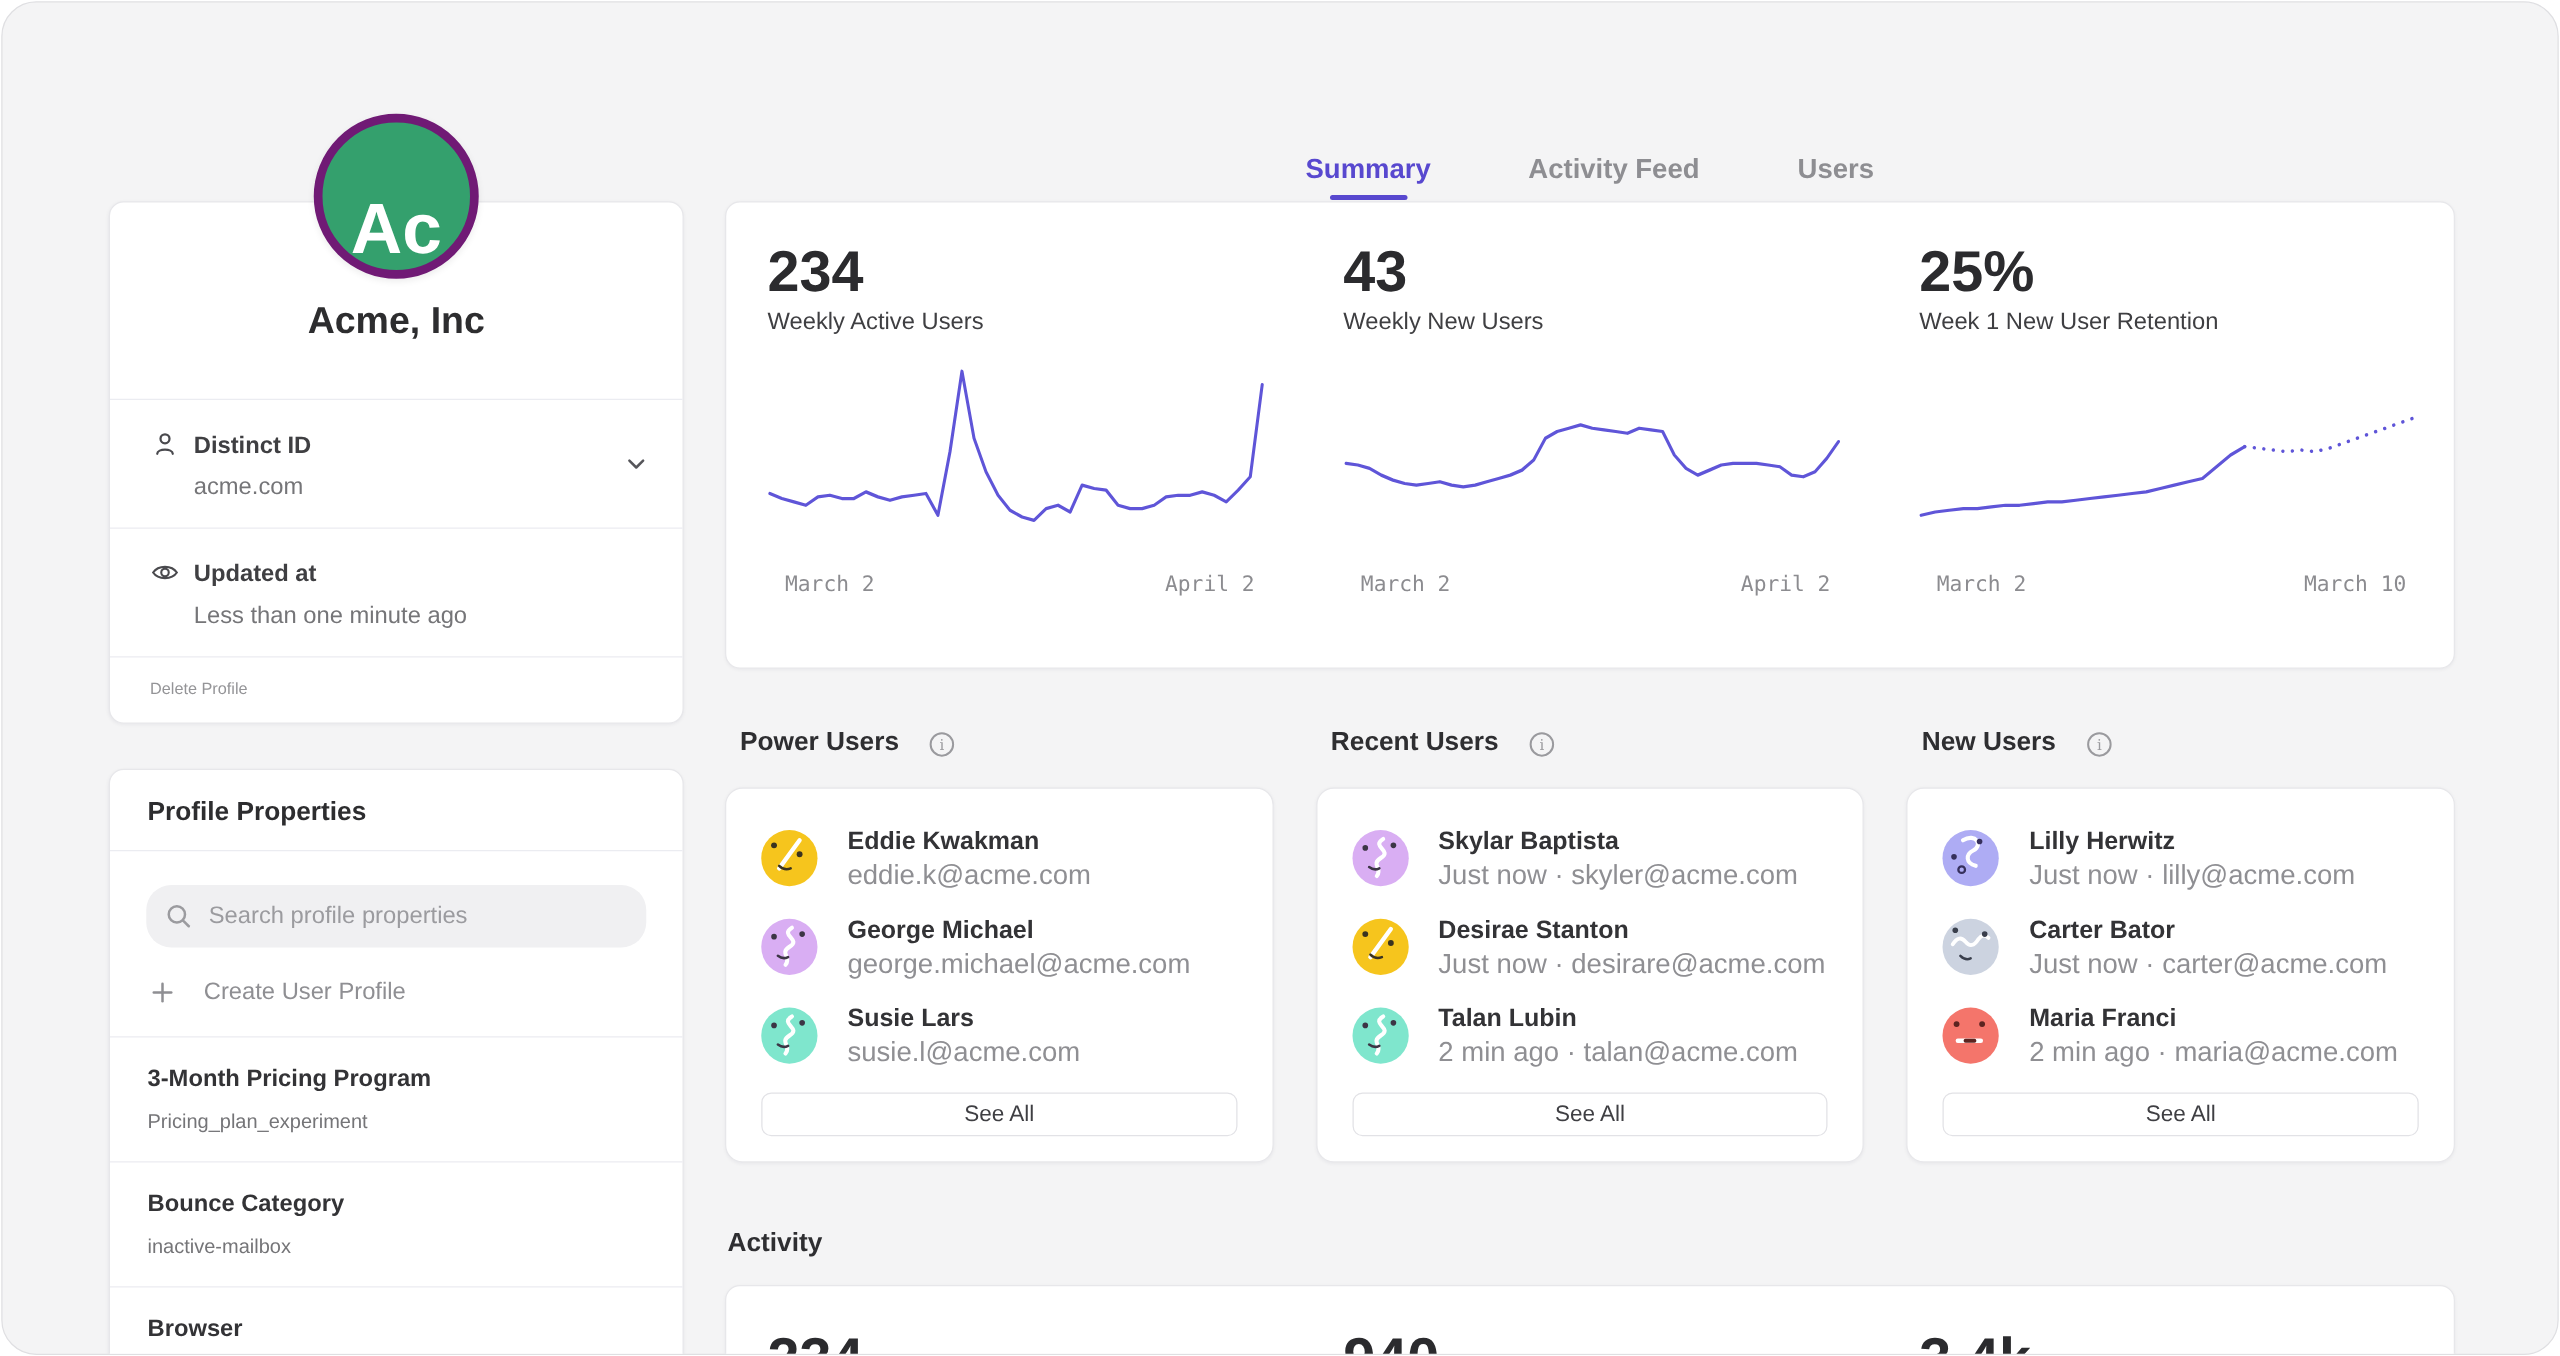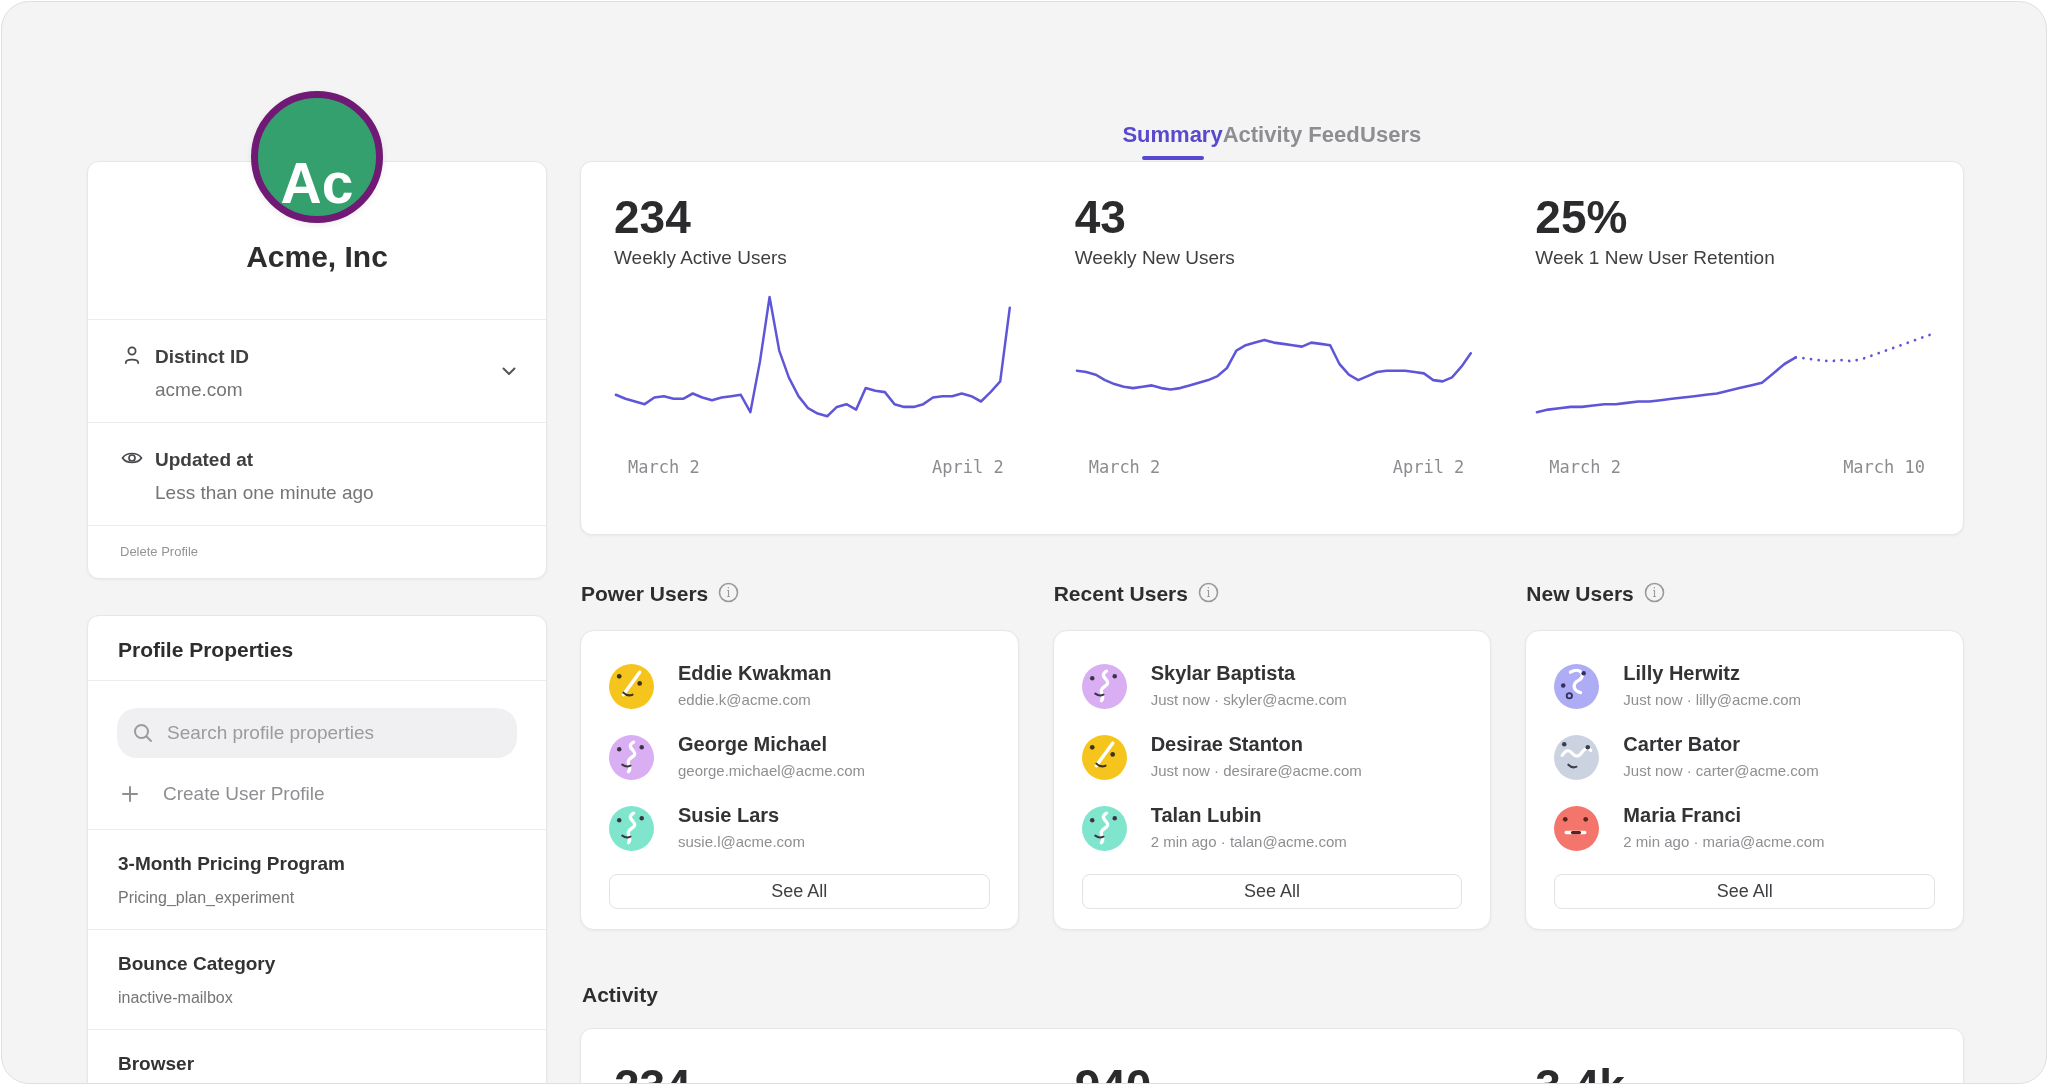--- a/index.html
+++ b/index.html
@@ -39,43 +39,43 @@
     background:#f0f0f2;border-radius:20px;color:#9b9b9f}
   .search-box input{flex:1;border:none;outline:none;background:transparent;font-family:inherit;font-size:19px;color:#3c3c3f}
   .search-box input::placeholder{color:#9b9b9f}
   .create-row{display:flex;align-items:center;gap:23px;margin-top:25px;padding:0 29px 24px 32px;
     border-bottom:1px solid var(--div);color:#8f8f93;font-size:19px;cursor:pointer}
   .prop-item{padding:21px 30px 19px;border-bottom:1px solid var(--div)}
   .prop-name{font-size:19px;font-weight:700;color:#333336;line-height:25px}
   .prop-value{font-size:16px;color:var(--txt-gray);line-height:24px;margin-top:10px}
 
   
-  .tabs{position:absolute;left:578px;top:120px;width:1384px;display:flex;justify-content:center;}
+  .tabs{position:absolute;left:578px;top:120px;width:1384px;display:flex;justify-content:center;gap:78px}
   .tab{font-size:22px;font-weight:600;color:#8e8e92;cursor:pointer;text-align:center}
   .tab.active{color:var(--accent)}
   .tab .underline{height:4px;width:62px;border-radius:2px;margin:8px auto 0;background:transparent}
   .tab.active .underline{background:var(--accent)}
 
   .stats-card{position:absolute;left:578px;top:159px;width:1384px;height:374px;display:flex;padding:30px 0 0}
   .stat-col{flex:1;padding:0 30px 0 33px;min-width:0}
   .stat-value{font-size:46px;font-weight:700;color:#2b2b2e;line-height:50px}
   .stat-label{font-size:19px;font-weight:400;color:var(--txt-mid);margin-top:5px}
   .spark{margin-top:22px}
   .x-labels{display:flex;justify-content:space-between;margin-top:16px;padding:0 8px 0 14px;
     font-family:"DejaVu Sans Mono",monospace;font-size:17px;color:#8c8c90}
 
   .u-sections{position:absolute;left:578px;top:580px;width:1384px;display:flex;gap:34px}
   .u-section{flex:1;min-width:0}
-  .u-head{display:flex;align-items:flex-start;gap:10px;margin:0 0 24px 1px}
+  .u-head{display:flex;align-items:flex-end;gap:24px;margin:0 0 24px 12px}
   .u-title{font-size:21px;font-weight:700;color:#2e2e31}
   .u-card{border-radius:14px;height:300px;padding:30px 28px 20px;display:flex;flex-direction:column}
   .u-row{display:flex;align-items:center;gap:24px;margin-bottom:21px;cursor:pointer}
   .u-avatar{width:45px;height:45px;border-radius:50%;flex:0 0 45px}
   .u-name{font-size:20px;font-weight:600;color:#333336;line-height:25px}
-  .u-meta{font-size:15px;color:#8f8f93;line-height:22px;margin-top:3px}
+  .u-meta{font-size:22px;color:#8f8f93;line-height:22px;margin-top:3px}
   .see-all{margin-top:auto;height:38px;border:1px solid #e2e2e6;border-radius:8px;display:flex;align-items:center;
     justify-content:center;font-size:18px;font-weight:500;color:#3f3f43;cursor:pointer;background:#fff}
 
   .activity-title{position:absolute;left:580px;top:981px;font-size:21px;font-weight:700;color:#2e2e31}
   .activity-card{position:absolute;left:578px;top:1026px;width:1384px;height:300px;display:flex;padding-top:32px}
   .activity-card .stat-col .stat-value{font-size:46px}
 
   .ric svg,.chev svg{display:block}
 </style>
 </head>

